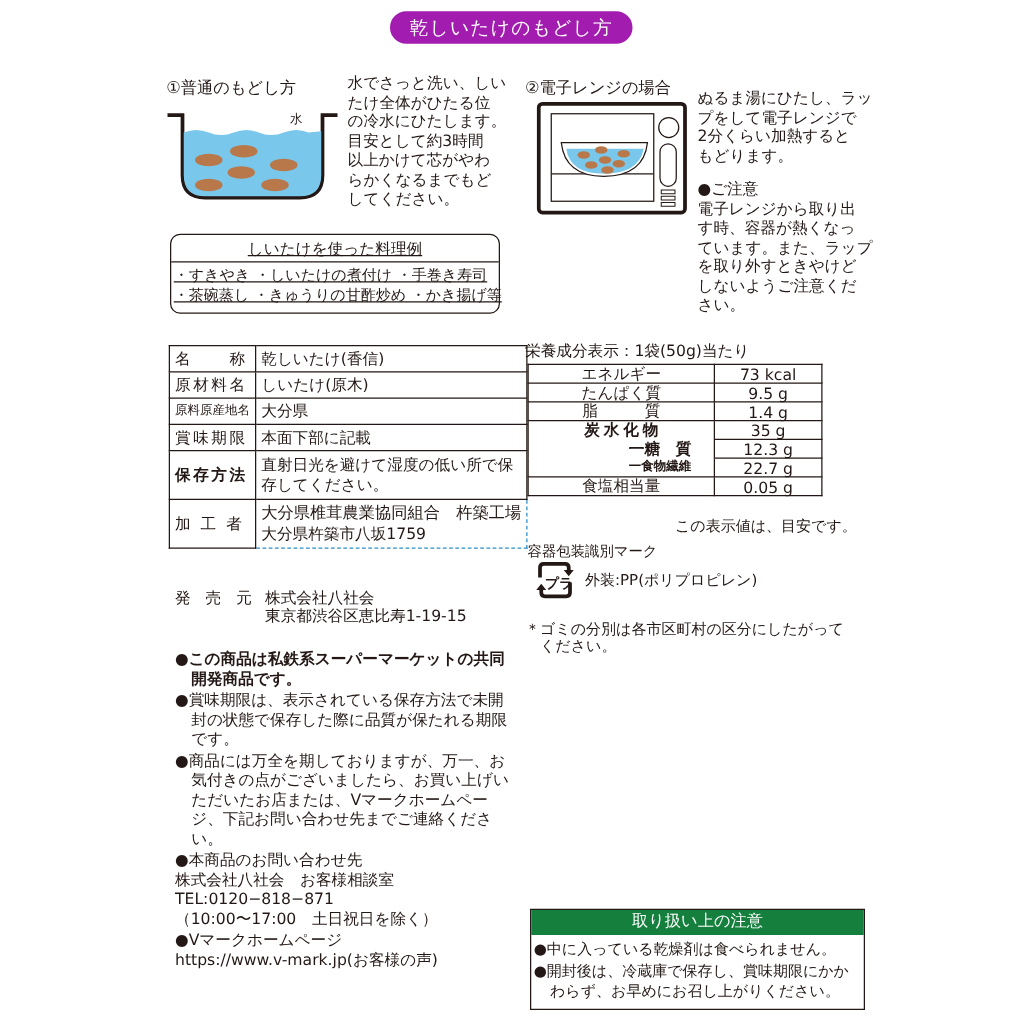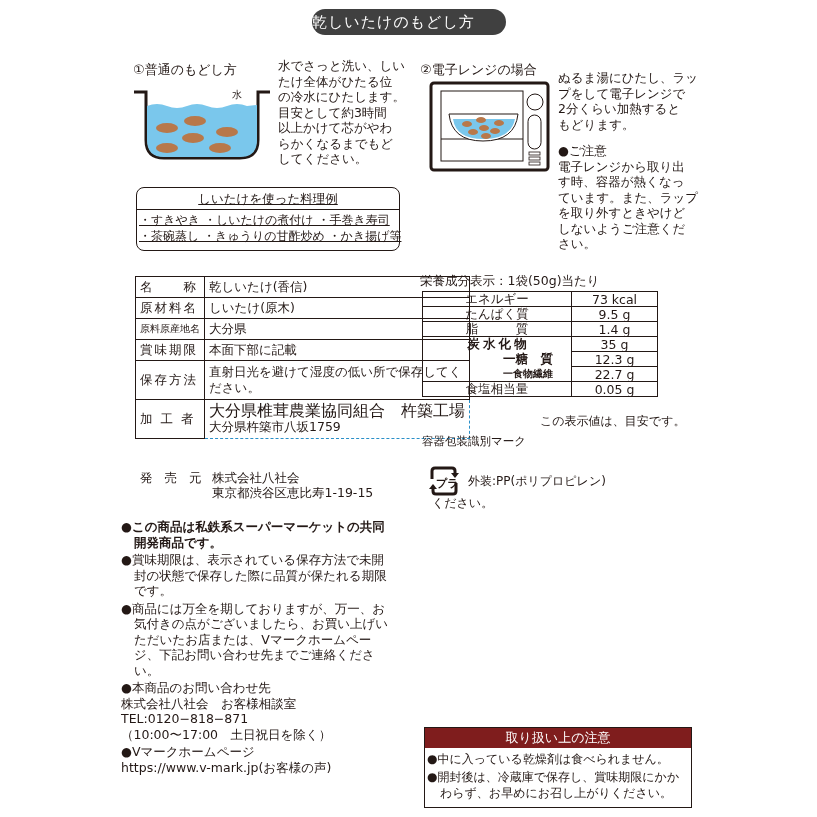--- a/index.html
+++ b/index.html
@@ -1,48 +1,48 @@
 <!DOCTYPE html>
 <html><head>
 <meta charset="utf-8">
 <style>
   html,body{margin:0;padding:0;background:#fff;}
   body{width:817px;height:817px;position:relative;overflow:hidden;font-family:"DejaVu Sans",sans-serif;color:#231815;}
   .abs{position:absolute;}
-  .pill{left:312px;top:9px;width:194px;height:26px;background:#404040;border-radius:13px;color:#fff;font-size:15px;line-height:26px;letter-spacing:1px;}
+  .pill{left:312px;top:9px;width:194px;height:26px;background:#a21caf;border-radius:13px;color:#fff;font-size:15px;line-height:26px;text-align:center;letter-spacing:1px;}
   .sec-title{font-size:13px;white-space:nowrap;}
   .desc{font-size:12.5px;line-height:15.5px;}
   .desc p{margin:0;}
   .recipe-box{left:136px;top:187px;width:262px;height:62px;border:1.5px solid #231815;border-radius:8px;text-decoration:underline;}
   .recipe-head{height:21px;line-height:21px;text-align:center;font-size:12.5px;border-bottom:1.5px solid #231815;}
   .recipe-body{font-size:12px;line-height:16px;padding:2px 0 0 2px;white-space:nowrap;}
   table{border-collapse:collapse;}
   .spec{left:135px;top:276px;width:266px;font-size:12.5px;}
   .spec td{border:1.5px solid #231815;padding:0 4px;height:20px;line-height:16px;}
   .spec td.k{width:60px;letter-spacing:2px;white-space:nowrap;}
   .spec td.k.small{font-size:10px;letter-spacing:0;}
   .spec td.mfr{border:1.5px dashed #2a8fc8;}
   .seller{left:140px;top:470px;font-size:12.5px;line-height:15px;}
   .seller .lbl{display:inline-block;width:72px;letter-spacing:4px;}
-  .notes{left:121px;top:519px;width:272px;font-size:12.5px;line-height:15.5px;}
+  .notes{left:140px;top:519px;width:272px;font-size:12.5px;line-height:15.5px;}
   .note{padding-left:13px;text-indent:-13px;margin-bottom:2px;}
   .note.bold{font-weight:bold;}
   .nutri-title{left:420px;top:273px;font-size:12.5px;}
   .nutri{left:422px;top:291px;width:236px;font-size:12.5px;}
   .nutri td{border:1.2px solid #231815;height:14px;line-height:13px;padding:0 4px;}
   .nutri td.k{width:126px;text-align:center;font-family:Liberation Serif, serif;}
   .nutri td.v{text-align:center;}
   .nutri td.sub{text-align:right;padding-right:18px;}
   .nutri td.sub.tiny{font-size:10px;}
   .nutri-note{left:540px;top:413px;font-size:12px;}
   .pkg-title{left:422px;top:434px;font-size:11.5px;}
-  .pkg-row{left:426px;top:465px;font-size:12px;display:flex;align-items:center;gap:6px;}
+  .pkg-row{left:426px;top:448px;font-size:12px;display:flex;align-items:center;gap:6px;}
   .garbage{left:420px;top:496px;font-size:12px;line-height:14px;}
   .handle{left:424px;top:727px;width:266px;border:1.5px solid #231815;}
-  .handle-head{background:#7f1d1d;color:#fff;text-align:center;font-size:13px;height:20px;line-height:20px;}
+  .handle-head{background:#15803d;color:#fff;text-align:center;font-size:13px;height:20px;line-height:20px;}
   .handle-body{font-size:12px;line-height:16px;padding:3px 2px 4px 2px;}
 </style>
 </head>
 <body>
 
 <div class="abs pill">乾しいたけのもどし方</div>
 
 <div class="abs sec-title" style="left:133px;top:61px;">①普通のもどし方</div>
 <svg class="abs" style="left:130px;top:88px;" width="142" height="78">
   <path d="M4,4 L16,4 L16,52 Q16,70 34,70 L110,70 Q128,70 128,52 L128,4 L140,4" fill="none" stroke="#231815" stroke-width="3"></path>
@@ -119,27 +119,27 @@
       </tr>
   <tr>
         <td class="k small">原料原産地名</td>
         <td>大分県</td>
       </tr>
   <tr>
         <td class="k">賞味期限</td>
         <td>本面下部に記載</td>
       </tr>
   <tr>
-        <td class="k" style="height:38px;">保存方法</td>
+        <td class="k" style="height:38px;font-weight:bold;">保存方法</td>
         <td>直射日光を避けて湿度の低い所で保存してください。</td>
       </tr>
   <tr>
         <td class="k" style="height:38px;">加 工 者</td>
         <td class="mfr">
-          <div style="white-space:nowrap;font-size:16px;">大分県椎茸農業協同組合　杵築工場</div>
+          <div style="white-space:nowrap;font-size:13px;">大分県椎茸農業協同組合　杵築工場</div>
           <div>大分県杵築市八坂1759</div>
         </td>
       </tr>
 </tbody>
   </table>
 
 <div class="abs seller">
   <div><span class="lbl">発 売 元</span><span>株式会社八社会</span></div>
   <div><span class="lbl"></span><span>東京都渋谷区恵比寿1-19-15</span></div>
 </div>
@@ -200,20 +200,21 @@
   <svg width="36" height="32">
     <path d="M6,14 L6,6 Q6,3 9,3 L26,3 Q29,3 29,6 L29,9" fill="none" stroke="#231815" stroke-width="3"></path>
     <path d="M25,8 L29,13 L33,8 Z" fill="#231815"></path>
     <path d="M30,18 L30,26 Q30,29 27,29 L10,29 Q7,29 7,26 L7,23" fill="none" stroke="#231815" stroke-width="3"></path>
     <path d="M3,24 L7,19 L11,24 Z" fill="#231815"></path>
     <text x="10" y="22" font-size="11" font-weight="bold" fill="#231815" font-family="DejaVu Sans, sans-serif">プラ</text>
   </svg>
   <span>外装:PP(ポリプロピレン)</span>
 </div>
 <div class="abs garbage">
+  <div>＊ゴミの分別は各市区町村の区分にしたがって</div>
     <div>　ください。</div>
 </div>
 
 <div class="abs handle">
   <div class="handle-head">取り扱い上の注意</div>
   <div class="handle-body">
     <div class="note">●中に入っている乾燥剤は食べられません。</div>
     <div class="note">●開封後は、冷蔵庫で保存し、賞味期限にかかわらず、お早めにお召し上がりください。</div>
   </div>
 </div>

